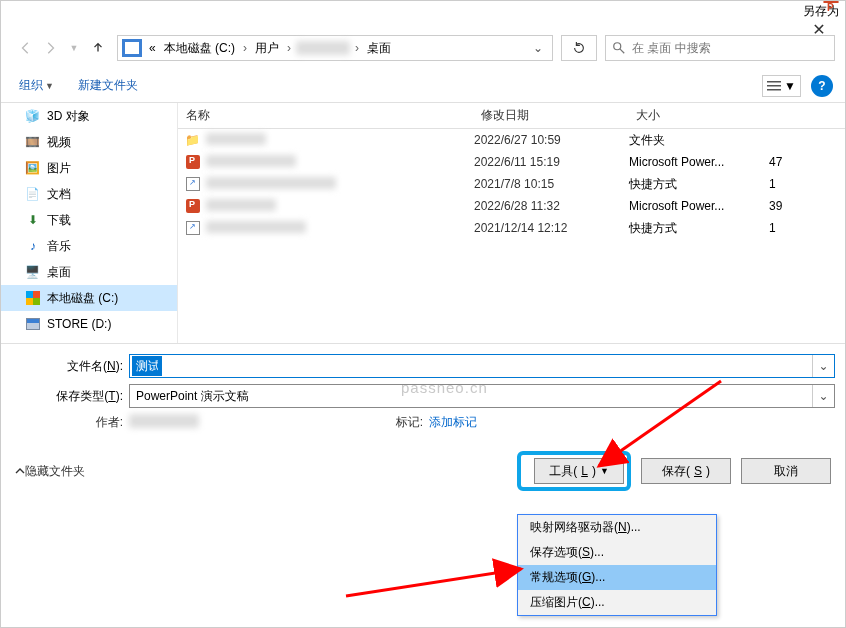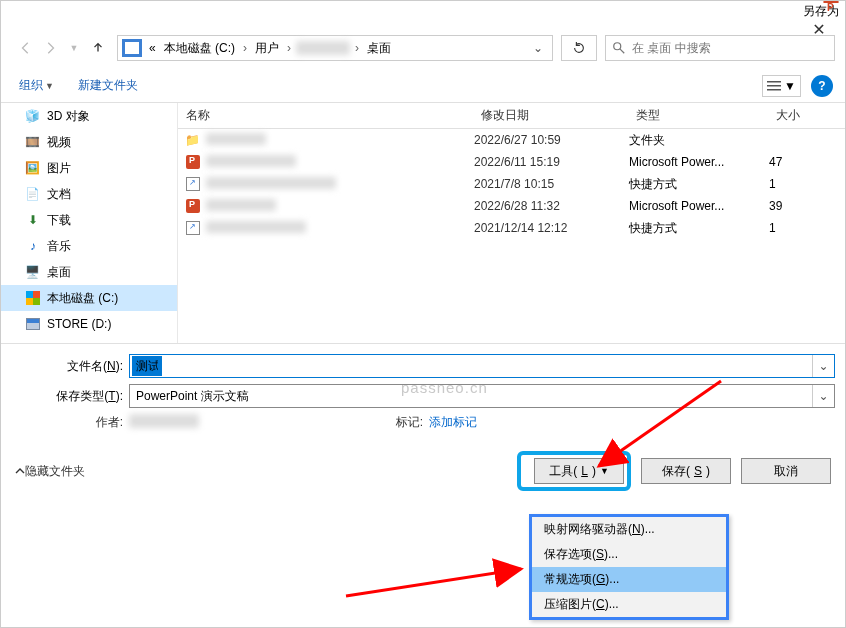--- a/index.html
+++ b/index.html
@@ -56,37 +56,37 @@
   .frow .ftype{flex:0 0 140px;}
   .frow .fsize{flex:0 0 46px;padding-right:4px;}
   
   .formarea{border-top:1px solid #e0e0e0;padding:10px 10px 6px 10px;}
   .formrow{display:flex;align-items:center;margin-bottom:6px;}
   .formrow label{width:118px;text-align:right;padding-right:6px;}
   .formrow label u{text-decoration:underline;}
   .inputwrap{flex:1;display:flex;border:1px solid #0078d4;height:24px;align-items:center;}
   .inputwrap.plain{border:1px solid #888;}
   .inputwrap input{flex:1;border:none;outline:none;padding:0 4px;height:20px;font-size:12px;}
-  .inputwrap input.sel{background:#0078d4;color:#000000;width:30px;flex:0 0 30px;margin-left:2px;text-align:left;}
+  .inputwrap input.sel{background:#0078d4;color:#ffffff;width:30px;flex:0 0 30px;margin-left:2px;text-align:left;}
   .inputwrap .dd{width:22px;text-align:center;color:#555;border-left:1px solid #ccc;height:100%;display:flex;align-items:center;justify-content:center;}
   .metarow{display:flex;padding-left:58px;margin-top:6px;}
   .metarow .mlabel{width:60px;text-align:right;padding-right:6px;color:#333;}
   .metarow .mval-blur{width:70px;height:14px;filter:blur(3px);background:#ddd;border-radius:2px;}
   .metarow .taglink{color:#0066cc;}
   .metarow .col2{margin-left:170px;display:flex;}
   
   .btnrow{display:flex;align-items:center;padding:14px 14px;}
   .hidefolders{display:flex;align-items:center;gap:0;color:#333;}
   .btnspacer{flex:1;}
   .winbtn{min-width:90px;height:26px;border:1px solid #888;background:#e9e9e9;text-align:center;line-height:24px;margin-left:10px;padding:0 10px;display:inline-flex;align-items:center;justify-content:center;gap:4px;}
   .winbtn u{text-decoration:underline;}
   .winbtn .caret{font-size:9px;}
   .toolshl{border:4px solid #0ea5e9;padding:3px;border-radius:6px;}
   
-  .ddmenu{position:absolute;left:528px;top:513px;width:200px;border:3px solid #3b82f6;background:#f2f2f2;box-shadow:2px 2px 4px rgba(0,0,0,0.2);}
+  .ddmenu{position:absolute;left:516px;top:513px;width:200px;border:1px solid #3b82f6;background:#f2f2f2;box-shadow:2px 2px 4px rgba(0,0,0,0.2);}
   .ddmenu .ditem{padding:4px 12px;}
   .ddmenu .ditem.hover{background:#91c9f7;}
   .ddmenu .ditem u{text-decoration:underline;}
   
   .arrow{position:absolute;pointer-events:none;}
   .watermark{position:absolute;color:#c9c9c9;font-size:15px;letter-spacing:1px;}
   
   .i-folder{color:#f5c36a;}
   .i-ppt{width:14px;height:14px;background:#d24726;border-radius:2px;position:relative;}
   .i-ppt::after{content:"P";color:#fff;font-size:9px;font-weight:bold;position:absolute;left:3px;top:0;}
@@ -212,21 +212,20 @@
         <span class="sicon">
           <span class="i-disk"></span>
         </span>
         <span>STORE (D:)</span>
       </div>
   </div>
   <div class="filepane">
     <div class="fileheader">
       <div class="fh-col fh-name">名称</div>
       <div class="fh-col fh-date">修改日期</div>
-      <div class="fh-col fh-type">类型</div>
       <div class="fh-col fh-size">大小</div>
     </div>
     <div class="filerows">
       <div class="frow">
         <span class="ficon i-folder">📁</span>
         <span class="fname"><span class="blurname" style="width:60px;">xxx</span></span>
         <span class="fdate">2022/6/27 10:59</span>
         <span class="ftype">文件夹</span>
         <span class="fsize"></span>
       </div>

